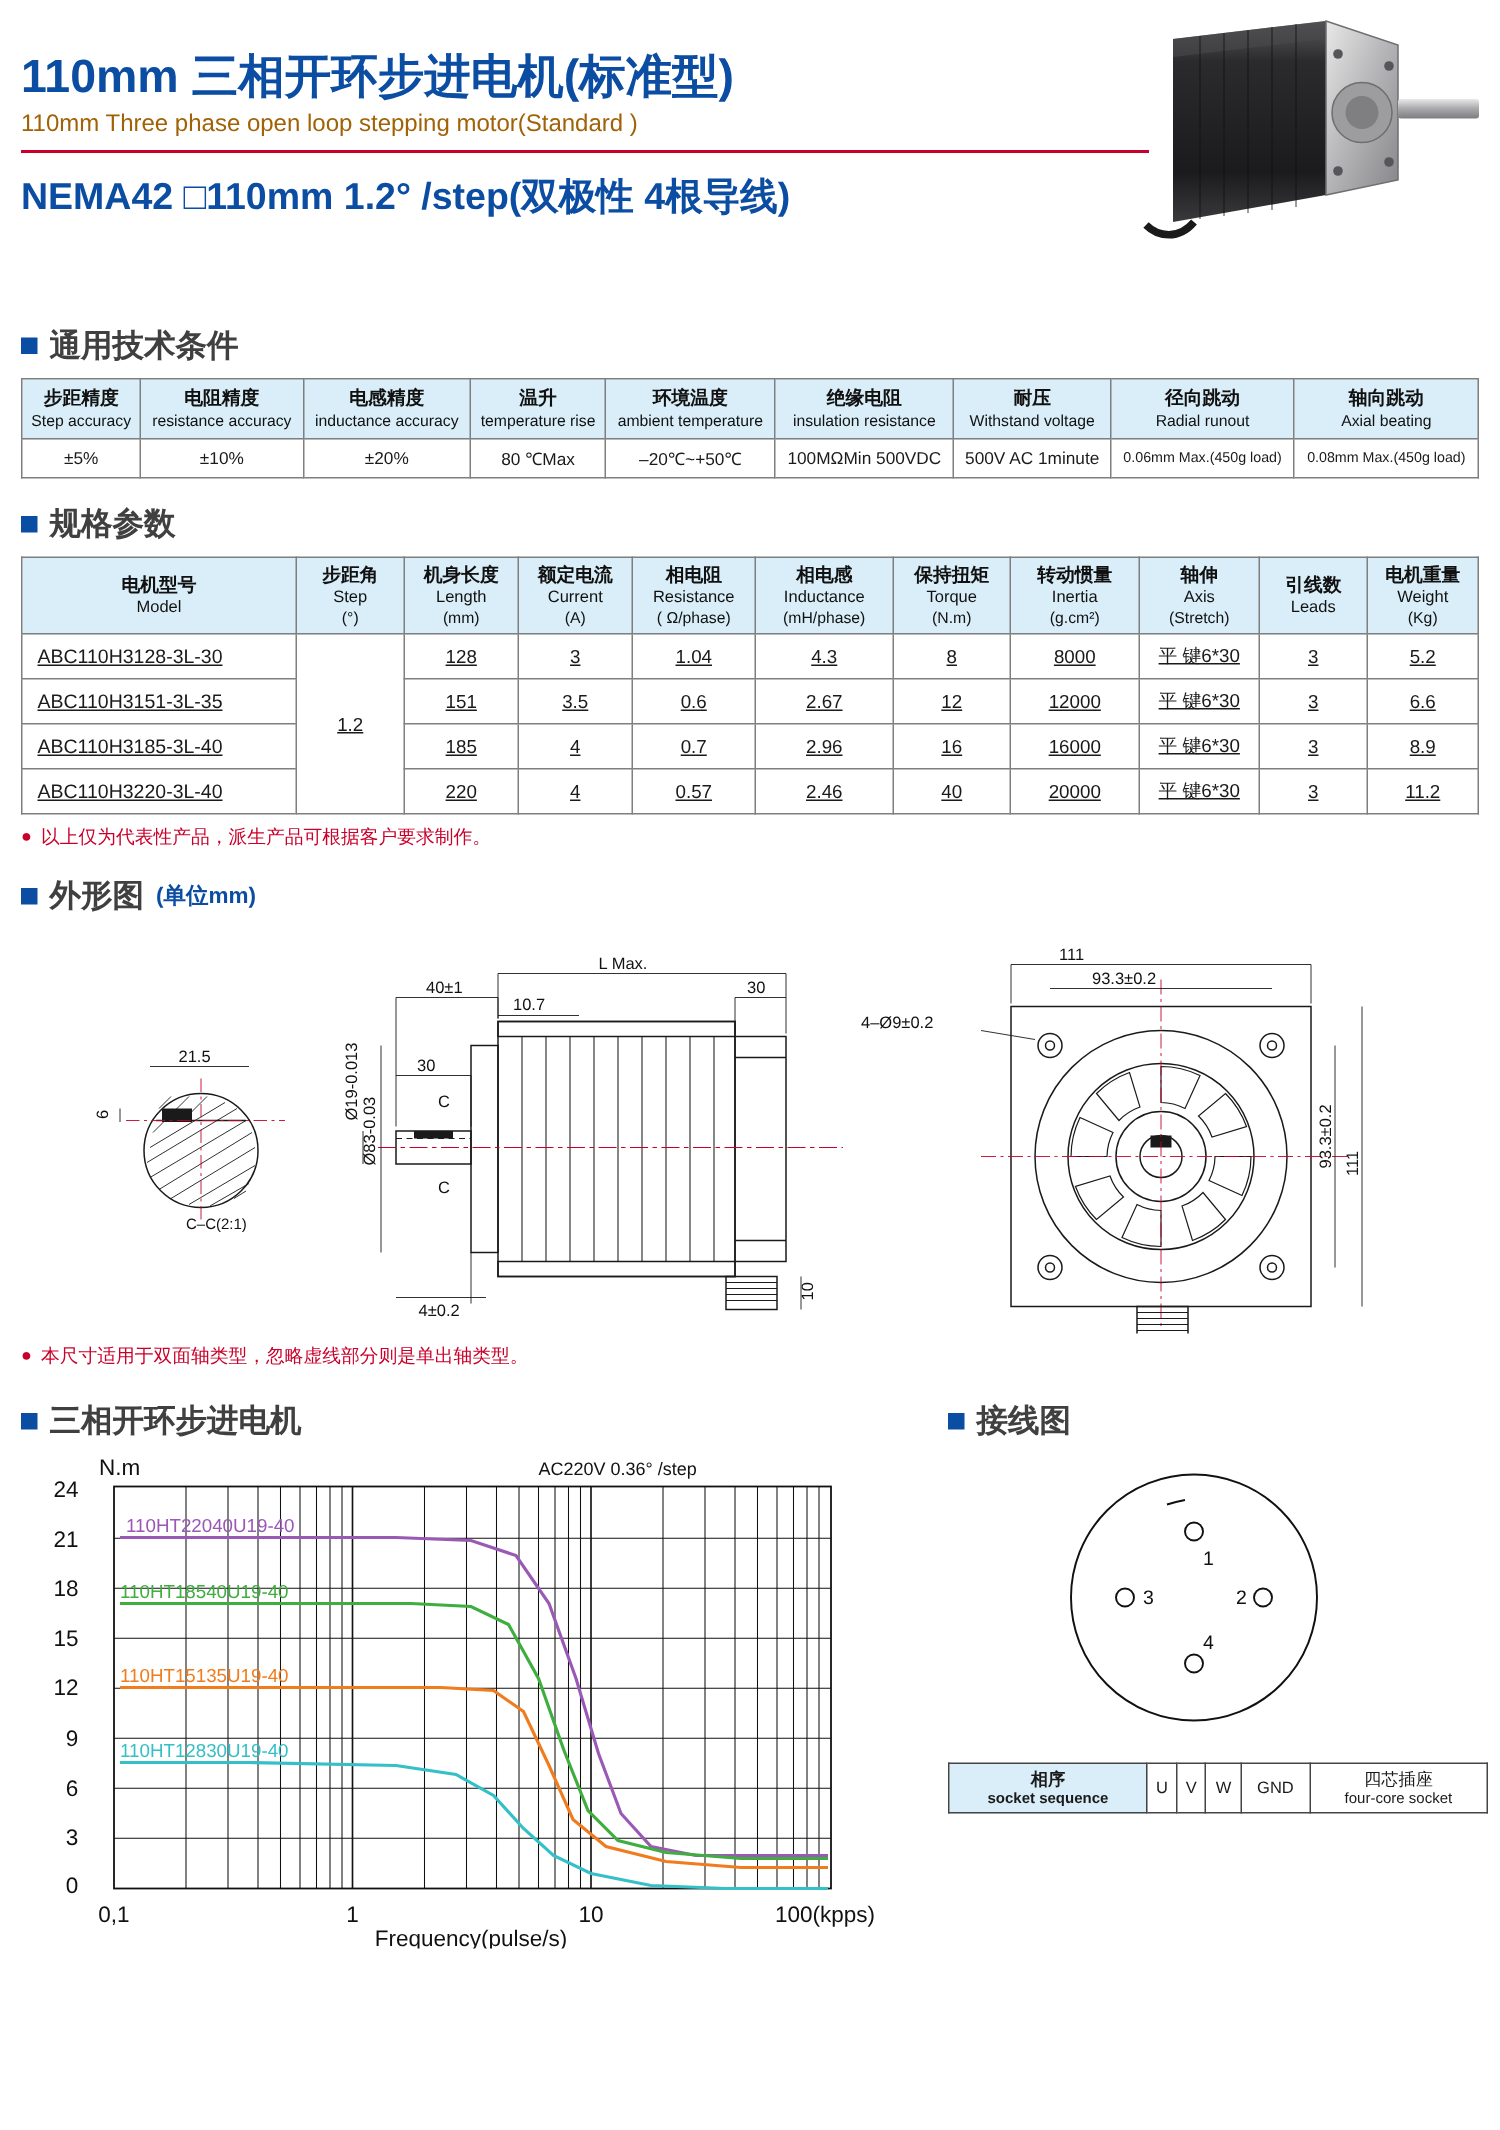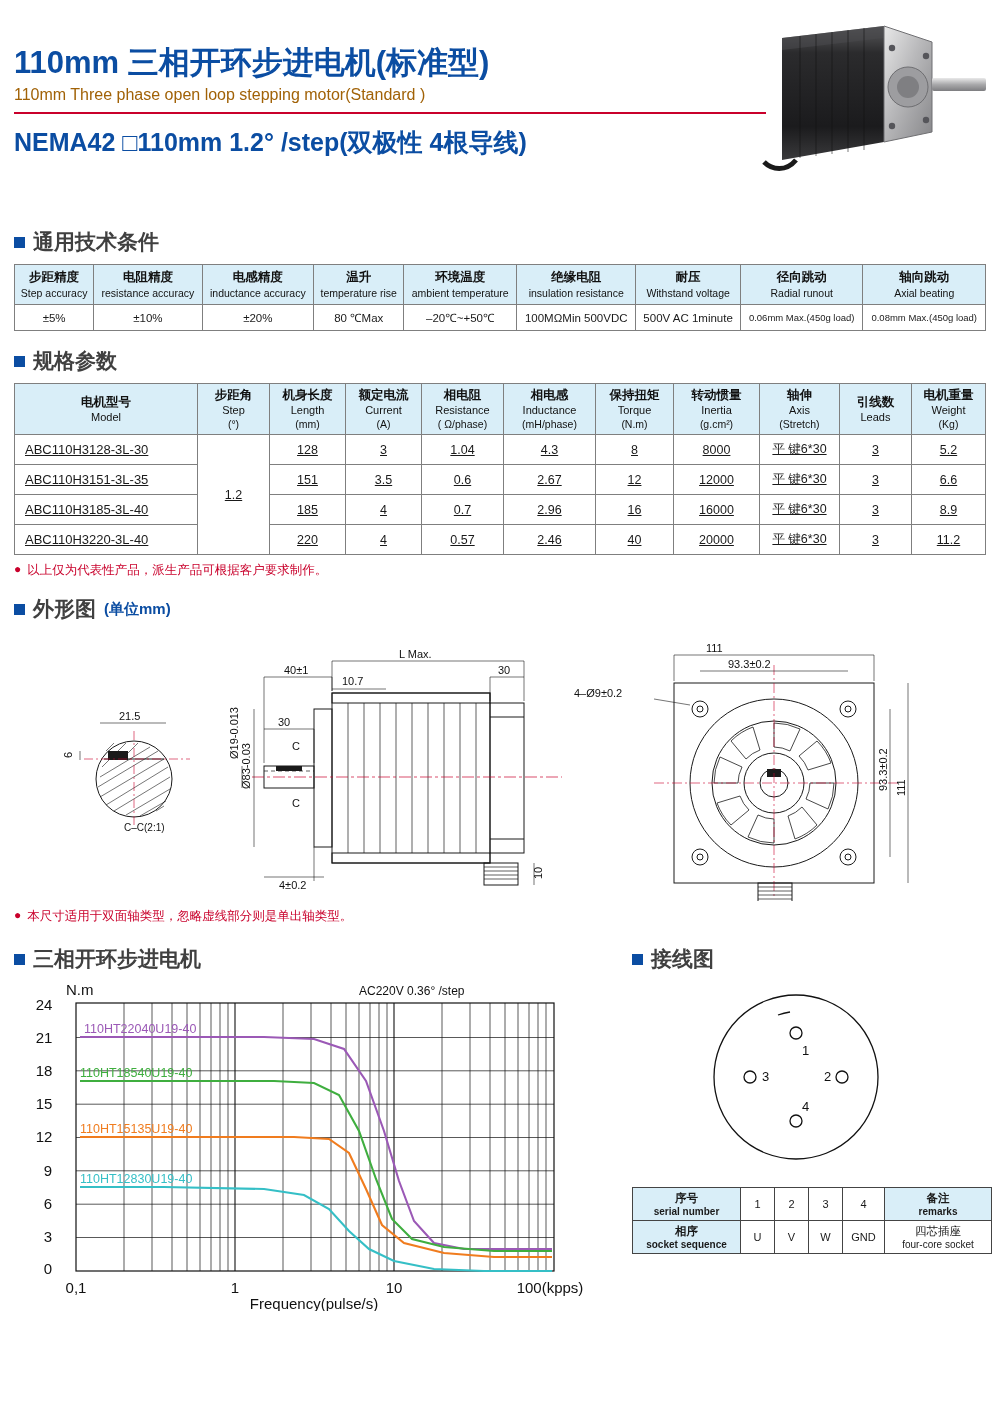--- a/index.html
+++ b/index.html
@@ -4,21 +4,21 @@
 <style>
   * { box-sizing: border-box; }
   html, body { margin:0; padding:0; }
   body {
     width:1000px; height:1420px; position:relative;
     background:#fff;
     font-family:"Liberation Sans", sans-serif;
     color:#1a1a1a;
     overflow:hidden;
   }
-  .page { position:absolute; inset:0; padding:12px 14px; }
+  .page { position:absolute; inset:0; padding:0 14px; }
 
   
   .header { position:relative; height:200px; }
   .title-cn {
     font-size:31px; font-weight:bold; color:#0b4da2;
     letter-spacing:0px; padding-top:34px; line-height:1.1;
   }
   .title-en {
     font-size:16px; color:#a16207; padding-top:6px; letter-spacing:0px;
   }
@@ -604,34 +604,20 @@
             <text x="170" y="74">1</text>
             <text x="192" y="100">2</text>
             <text x="130" y="100">3</text>
             <text x="170" y="130">4</text>
           </g>
         </svg>
       </div>
 
       <table class="t3">
         <tbody>
-            <tr>
-          <td class="hd" style="width:108px">
-            <span class="cn">序号</span>
-            <span class="en">serial number</span>
-          </td>
-          <td style="width:34px">1</td>
-          <td style="width:34px">2</td>
-          <td style="width:34px">3</td>
-          <td style="width:42px">4</td>
-          <td class="hd">
-            <span class="cn">备注</span>
-            <span class="en">remarks</span>
-          </td>
-        </tr>
         <tr>
           <td class="hd">
             <span class="cn">相序</span>
             <span class="en">socket sequence</span>
           </td>
           <td>U</td>
           <td>V</td>
           <td>W</td>
           <td>GND</td>
           <td>

